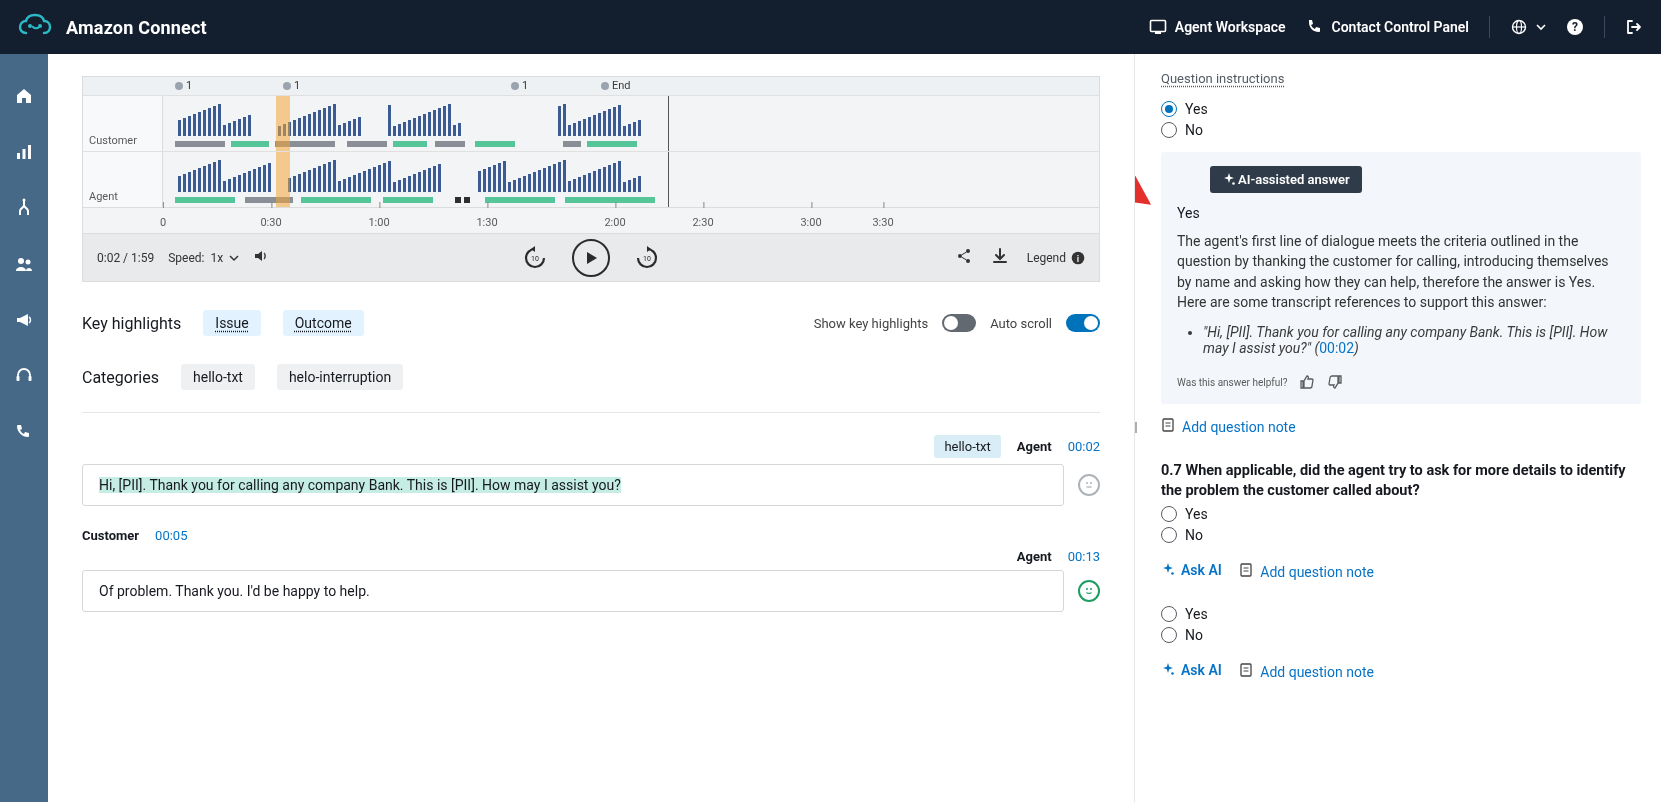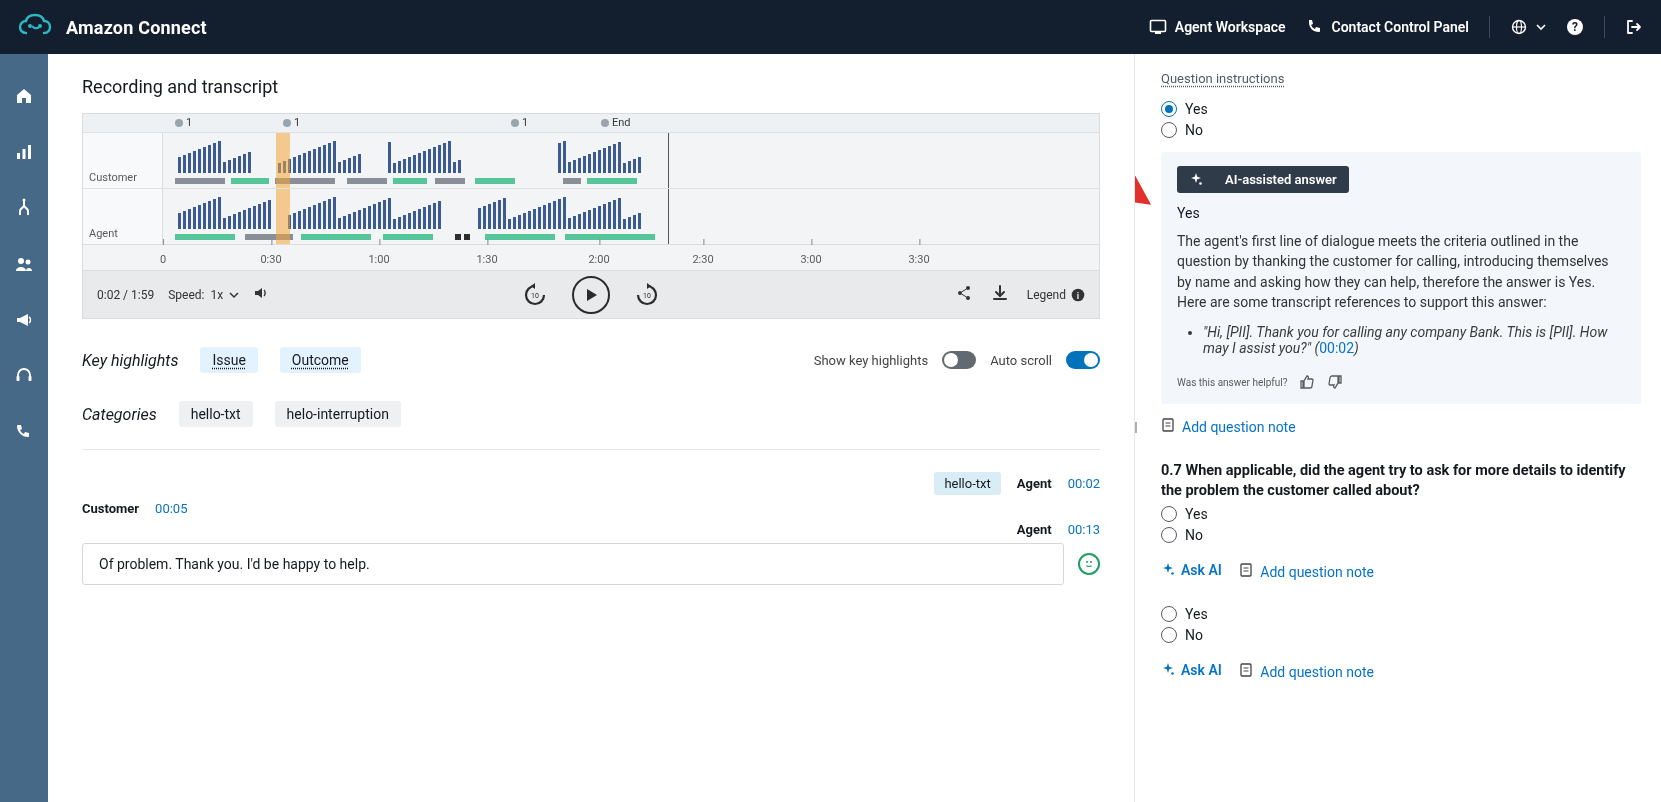--- a/index.html
+++ b/index.html
@@ -54,21 +54,21 @@
 .speed { font-size: 12px; color: #333; display: flex; align-items: center; gap: 6px; cursor: pointer; }
 .mute { cursor: pointer; color: #333; }
 .player-center { position: absolute; left: 50%; transform: translateX(-50%); display: flex; align-items: center; gap: 22px; }
 .round-btn { width: 30px; height: 30px; display: flex; align-items: center; justify-content: center; cursor: pointer; color: #2a2b2c; }
 .play-btn { width: 38px; height: 38px; border: 2.5px solid #2a2b2c; border-radius: 50%; display: flex; align-items: center; justify-content: center; cursor: pointer; }
 .player-right { margin-left: auto; display: flex; align-items: center; gap: 18px; }
 .legend { font-size: 12px; color: #333; display: flex; align-items: center; gap: 5px; }
 
 
 .kh-row { display: flex; align-items: center; margin-top: 28px; gap: 22px; }
-.kh-title { font-size: 16px; font-style: italic; }
+.kh-title { font-size: 16px; }
 .chip { background: #e3f2ff; padding: 5px 12px; border-radius: 3px; font-size: 14px; cursor: pointer; }
 .chip.active { text-decoration: underline dotted; text-underline-offset: 3px; }
 .chip.tag { background: #eef0f2; cursor: default; }
 .kh-right { margin-left: auto; display: flex; align-items: center; gap: 14px; font-size: 13px; color: #444; }
 .toggle { width: 34px; height: 18px; border-radius: 9px; background: #636971; position: relative; cursor: pointer; }
 .toggle::after { content: ""; position: absolute; right: 2px; top: 2px; width: 14px; height: 14px; border-radius: 50%; background: #fff; }
 .toggle.on { background: #0073bb; }
 .toggle.on::after { right: 2px; }
 .toggle.off::after { left: 2px; right: auto; }
 
@@ -94,21 +94,21 @@
 .q-block { margin-bottom: 26px; }
 .q-title { font-weight: 700; font-size: 14.5px; margin-bottom: 6px; line-height: 1.35; }
 .q-instr { color: #545b64; font-size: 13px; text-decoration: underline dotted; text-underline-offset: 3px; cursor: pointer; display: inline-block; margin-bottom: 10px; }
 .opt { display: flex; align-items: center; gap: 8px; margin: 5px 0; cursor: pointer; }
 .radio { width: 16px; height: 16px; border-radius: 50%; border: 1.5px solid #545b64; display: inline-flex; align-items: center; justify-content: center; }
 .radio.selected { border-color: #0073bb; }
 .radio.selected::after { content:""; width: 8px; height: 8px; border-radius: 50%; background: #0073bb; }
 .checkbox { width: 15px; height: 15px; border: 1.5px solid #545b64; display: inline-block; border-radius: 2px; }
 
 .ai-box { background: #f3f7fb; border-radius: 3px; padding: 14px 16px; margin-top: 14px; }
-.ai-badge { display: inline-flex; align-items: center; gap: 22px; background: #2f3b48; color: #fff; font-weight: 600; font-size: 13px; padding: 6px 12px; border-radius: 3px; }
+.ai-badge { display: inline-flex; align-items: center; gap: 2px; background: #2f3b48; color: #fff; font-weight: 600; font-size: 13px; padding: 6px 12px; border-radius: 3px; margin-left: 33px; }
 .ai-answer { font-weight: 400; margin-top: 12px; }
 .ai-expl { margin-top: 10px; line-height: 1.45; color: #333; }
 .ai-quote { margin: 12px 0 6px 26px; font-style: italic; color: #3a3a3a; list-style: disc; }
 .ai-time { color: #0773c6; font-style: normal; cursor: pointer; }
 .ai-feedback { display: flex; align-items: center; gap: 12px; margin-top: 18px; color: #5a5a5a; font-size: 10px; }
 .thumb { cursor: pointer; color: #5a5a5a; display: inline-flex; }
 
 .note-link { display: inline-flex; align-items: center; gap: 7px; color: #0773c6; cursor: pointer; margin-top: 14px; font-size: 14px; }
 .note-link .ico { color: #444; }
 .askai { display: inline-flex; align-items: center; gap: 6px; color: #0773c6; font-weight: 600; cursor: pointer; margin-top: 14px; margin-right: 14px; }
@@ -229,21 +229,20 @@
     <div class="nav-item">
         <svg width="20" height="20" viewBox="0 0 20 20">
           <path d="M4 3l3 0 1 4-2 1c1 2 2 3 4 4l1-2 4 1 0 3c0 1-1 1-1 1-6 0-11-5-11-11 0 0 0-1 1-1z" fill="#fff"></path>
         </svg>
       </div>
   </div>
 
   <div class="main">
 
     <div class="panel-left">
-      <div class="section-title">Recording and transcript</div>
 
       <div class="timeline">
         <div class="tl-top">
           <span class="tl-flag" style="left:92px">1</span>
           <span class="tl-flag" style="left:200px">1</span>
           <span class="tl-flag" style="left:428px">1</span>
           <span class="tl-flag" style="left:518px;"><span style="background:none">End</span></span>
         </div>
         <div class="tl-row">
           <div class="tl-label">Customer</div>
@@ -490,30 +489,30 @@
             </div>
           <div class="ruler-tick" style="left:188px">
               <span>0:30</span>
             </div>
           <div class="ruler-tick" style="left:296px">
               <span>1:00</span>
             </div>
           <div class="ruler-tick" style="left:404px">
               <span>1:30</span>
             </div>
-          <div class="ruler-tick" style="left:516px">
+          <div class="ruler-tick" style="left:532px">
               <span>2:00</span>
             </div>
           <div class="ruler-tick" style="left:620px">
               <span>2:30</span>
             </div>
           <div class="ruler-tick" style="left:728px">
               <span>3:00</span>
             </div>
-          <div class="ruler-tick" style="left:836px">
+          <div class="ruler-tick" style="left:800px">
               <span>3:30</span>
             </div>
         </div>
       </div>
 
       <div class="player">
         <span class="time-readout">0:02 / 1:59</span>
         <span class="speed">
           <span>Speed:</span>
           <span>1x</span>
@@ -586,20 +585,30 @@
         <span class="chip tag">hello-txt</span>
         <span class="chip tag">helo-interruption</span>
       </div>
 
       <hr class="divider">
 
       <div class="msg-meta right">
         <span class="tag-cat">hello-txt</span>
         <span class="speaker">Agent</span>
         <span class="ts">00:02</span>
+      </div>
+      <div class="bubble-row">
+        <div class="bubble"><span class="hl">Hi, [PII]. Thank you for calling any company Bank. This is [PII]. How may I assist you?</span></div>
+        <span class="senti neutral">
+            <svg width="12" height="12" viewBox="0 0 12 12">
+              <circle cx="4" cy="4" r="1" fill="currentColor"></circle>
+              <circle cx="8" cy="4" r="1" fill="currentColor"></circle>
+              <line x1="3.5" y1="8" x2="8.5" y2="8" stroke="currentColor" stroke-width="1.3"></line>
+            </svg>
+          </span>
       </div>
 
       <div class="msg-meta">
         <span class="speaker">Customer</span>
         <span class="ts">00:05</span>
       </div>
 
       <div class="msg-meta right">
         <span class="speaker">Agent</span>
         <span class="ts">00:13</span>

